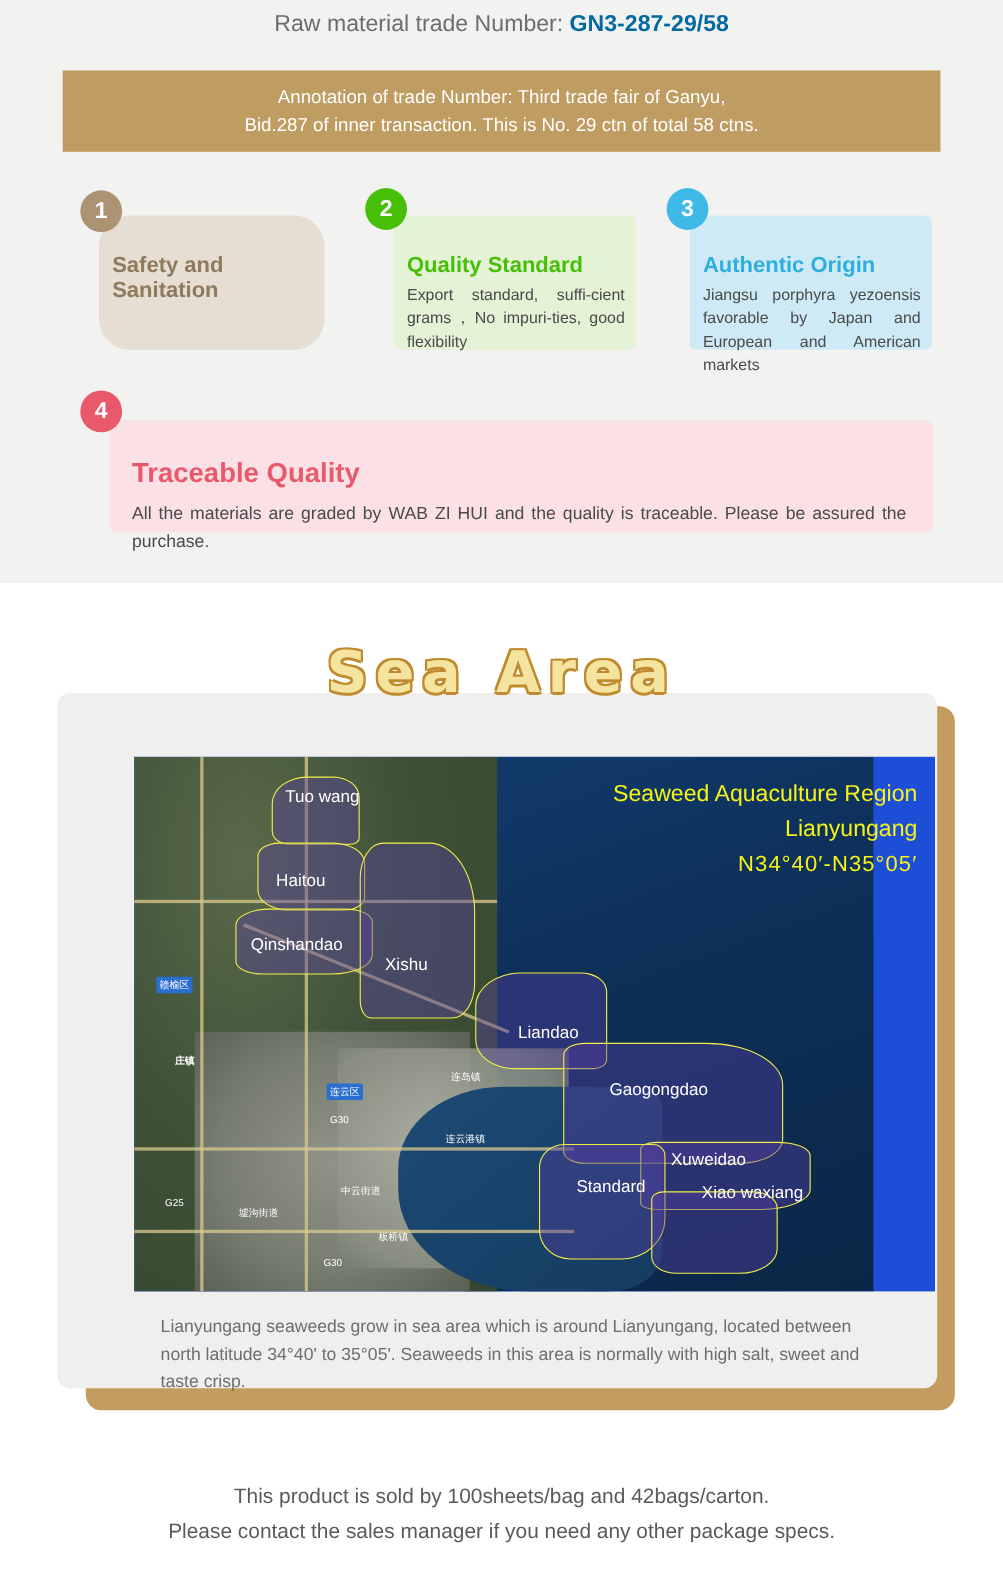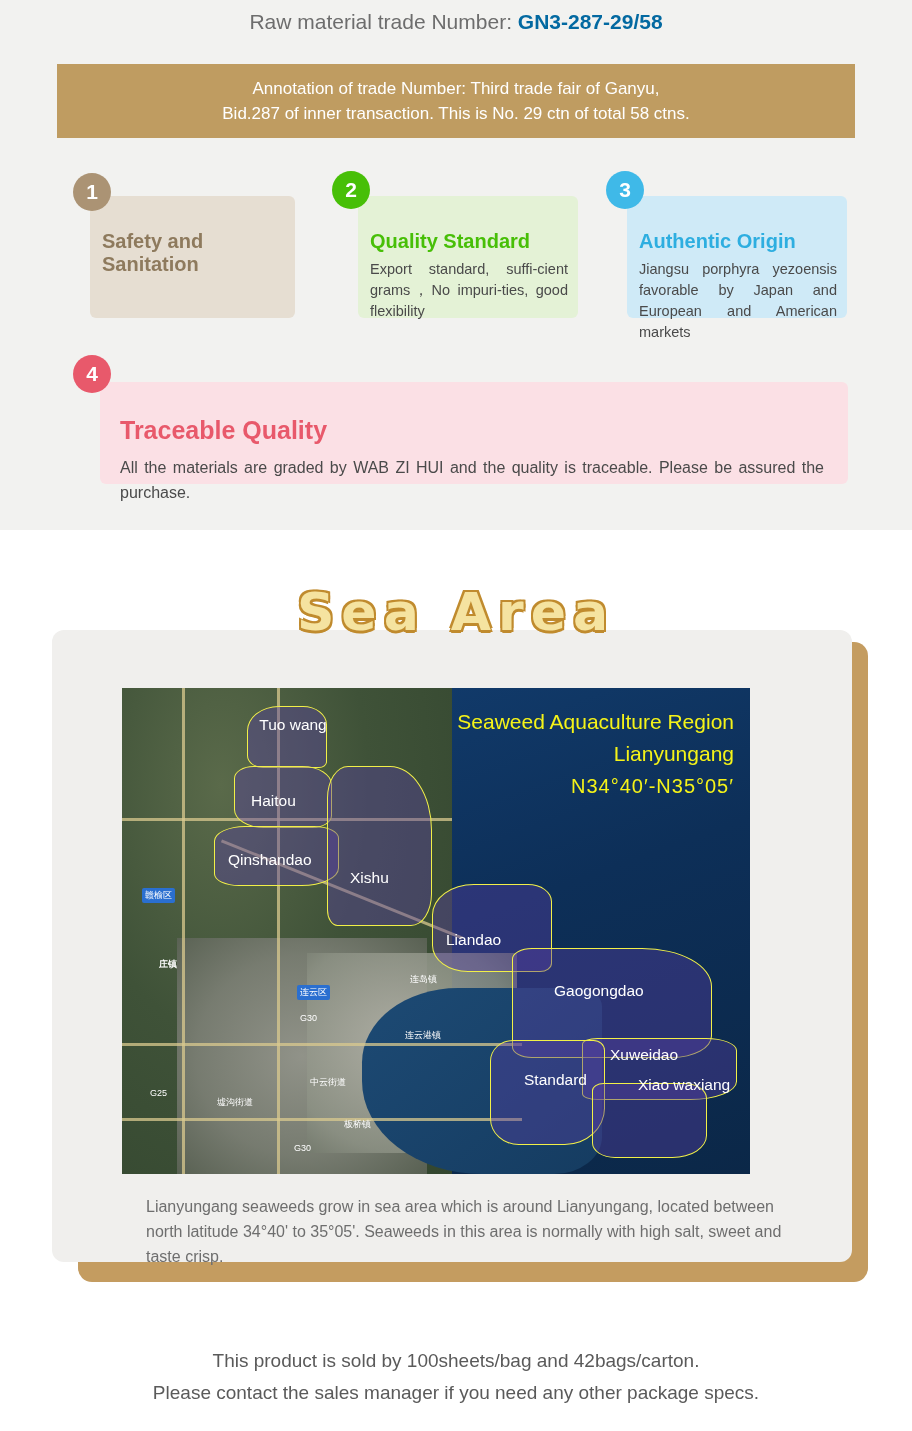--- a/index.html
+++ b/index.html
@@ -81,20 +81,21 @@
     font-weight: bold;
     line-height: 38px;
     text-align: center;
     z-index: 5;
   }
 
   #card1 {
     left: 90px; top: 196px;
     width: 205px; height: 122px;
     background: #e6ded2;
+    border-radius: 28px;
   }
   #badge1 { left: 73px; top: 173px; background: #ab9374; }
   #card1 .card-title { color: #8e7a5d; }
 
   #card2 {
     left: 358px; top: 196px;
     width: 220px; height: 122px;
     background: #e4f2d6;
   }
   #badge2 { left: 332px; top: 171px; background: #47bf07; }
@@ -161,21 +162,21 @@
       2px -2px 0 #c08b2e,
       -2px 2px 0 #c08b2e,
       2px 2px 0 #c08b2e,
       0 3px 0 #c08b2e;
   }
 
   
   .map {
     position: absolute;
     left: 122px; top: 158px;
-    width: 628px;
+    width: 728px;
     height: 486px;
     z-index: 4;
     overflow: hidden;
     background: #1d4ed8;
   }
   .map-land {
     position: absolute;
     left: 0; top: 0;
     width: 330px; height: 486px;
     background:
@@ -348,21 +349,21 @@
     <div class="zone" style="left:460px; top:350px; width:155px; height:62px;  border-radius:10% 20% 30% 10%;"></div>
     <div class="zone" style="left:368px; top:352px; width:115px; height:105px; border-radius:20% 10% 35% 25%;"></div>
     <div class="zone" style="left:470px; top:395px; width:115px; height:75px; border-radius:10% 20% 30% 20%;"></div>
 
     <div class="map-label center" style="left:136px; top:28px; width:70px;">
       <span>Tuo wang</span>
     </div>
     <div class="map-label" style="left:129px; top:104px;">Haitou</div>
     <div class="map-label" style="left:106px; top:163px;">Qinshandao</div>
     <div class="map-label" style="left:228px; top:181px;">Xishu</div>
-    <div class="map-label" style="left:324px; top:243px;">Liandao</div>
+    <div class="map-label" style="left:349px; top:243px;">Liandao</div>
     <div class="map-label" style="left:432px; top:294px;">Gaogongdao</div>
     <div class="map-label" style="left:488px; top:358px;">Xuweidao</div>
     <div class="map-label" style="left:402px; top:383px;">Standard</div>
     <div class="map-label center" style="left:516px; top:388px; width:74px;">
       <span>Xiao waxiang</span>
     </div>
 
     <div class="cn-label blue" style="left:20px;  top:200px;">赣榆区</div>
     <div class="cn-label" style="left:37px; top:270px;font-weight:bold;">庄镇</div>
     <div class="cn-label blue" style="left:175px; top:297px;">连云区</div>

